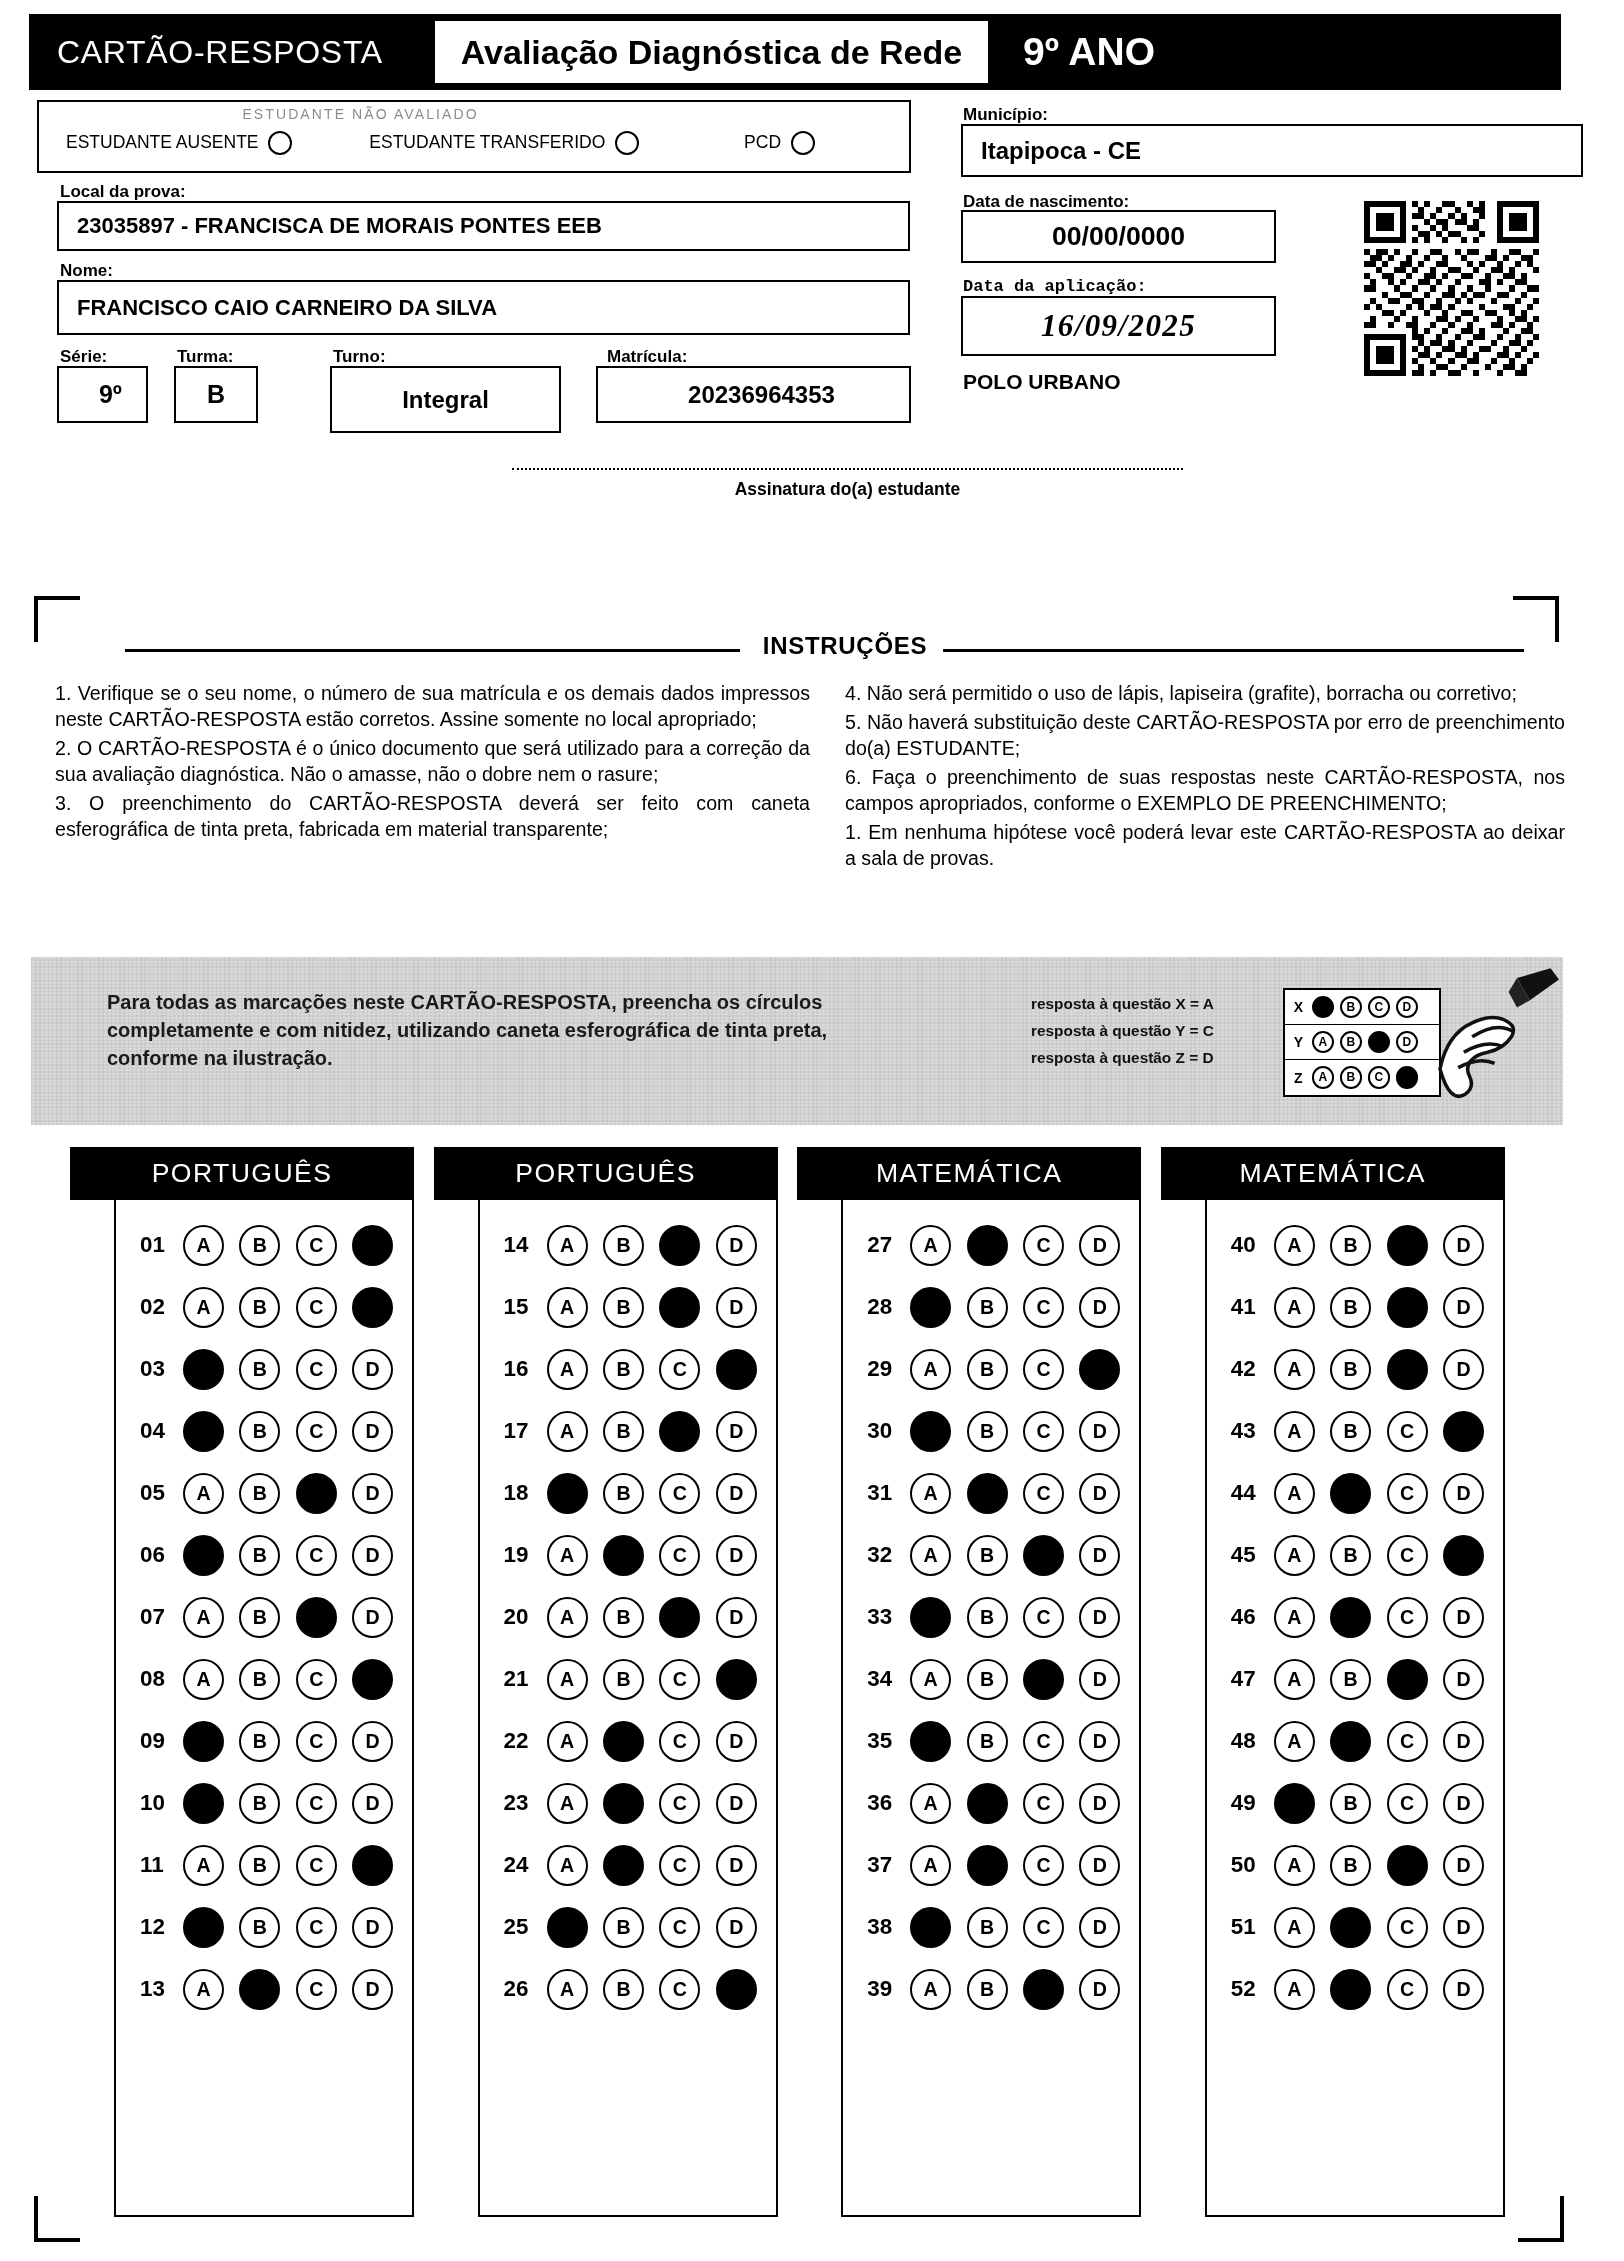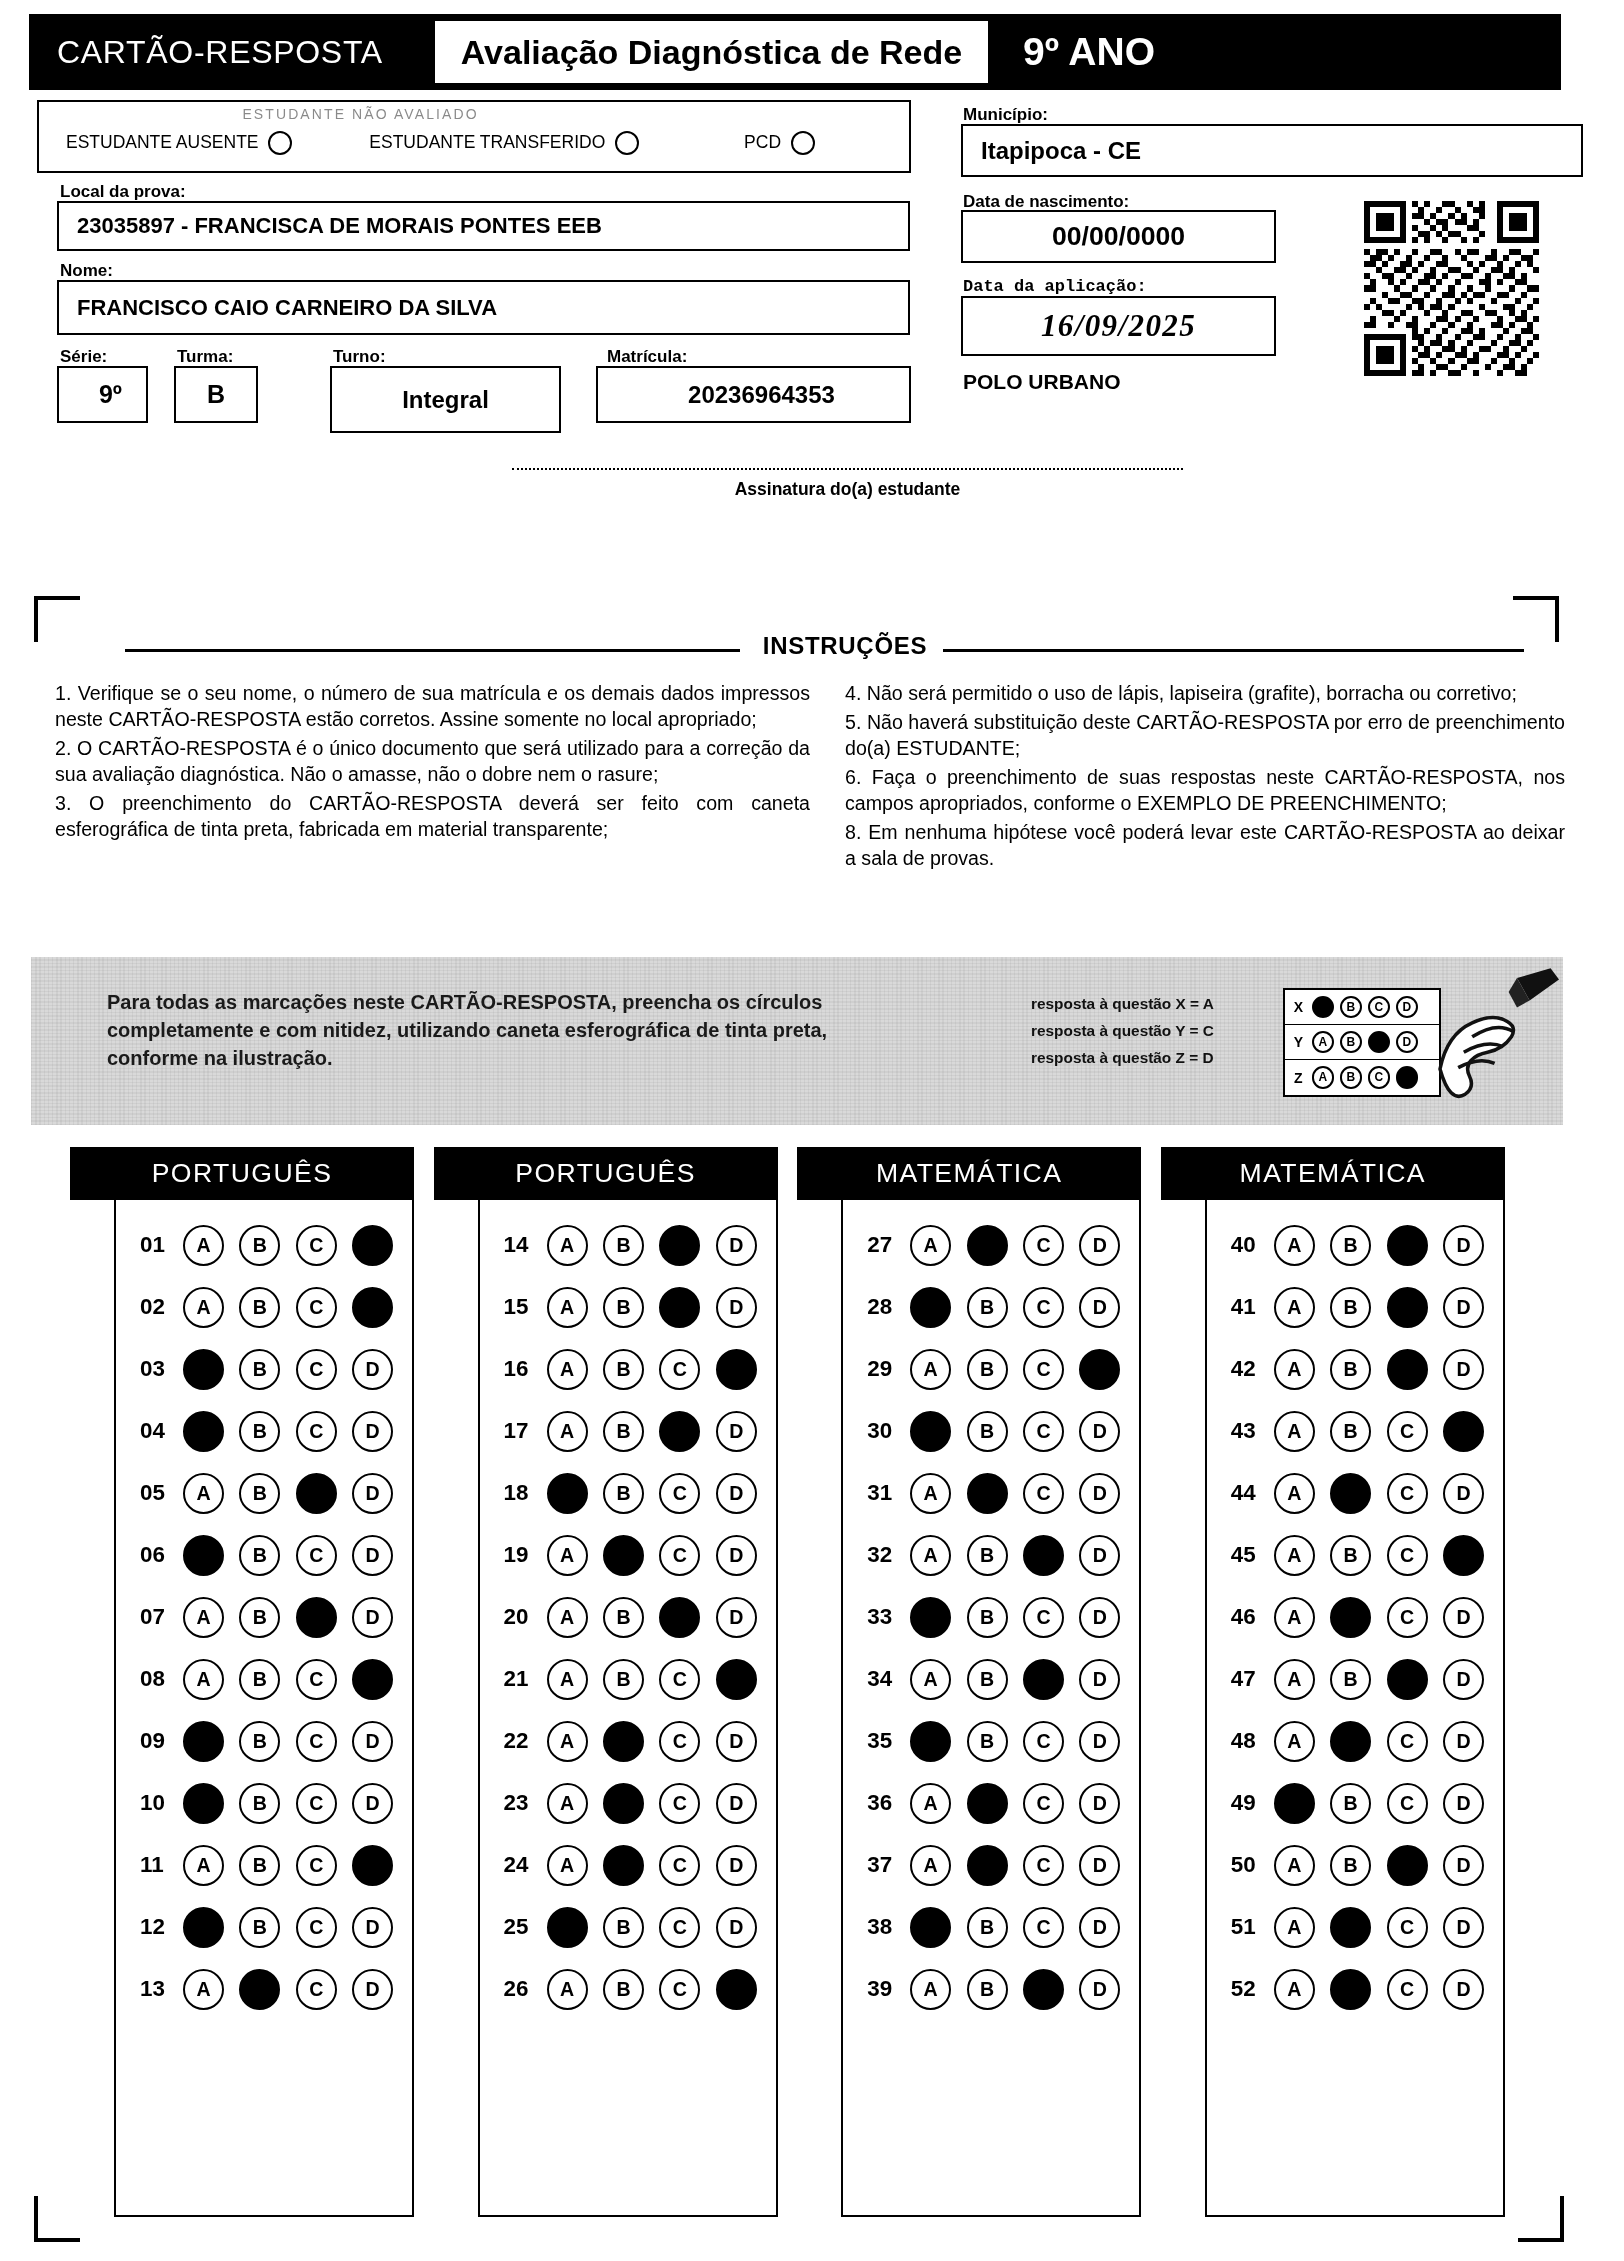--- a/index.html
+++ b/index.html
@@ -668,21 +668,21 @@
 
     <div class="instr-col left">
       <p>1. Verifique se o seu nome, o número de sua matrícula e os demais dados impressos neste CARTÃO-RESPOSTA estão corretos. Assine somente no local apropriado;</p>
       <p>2. O CARTÃO-RESPOSTA é o único documento que será utilizado para a correção da sua avaliação diagnóstica. Não o amasse, não o dobre nem o rasure;</p>
       <p>3. O preenchimento do CARTÃO-RESPOSTA deverá ser feito com caneta esferográfica de tinta preta, fabricada em material transparente;</p>
     </div>
     <div class="instr-col right">
       <p>4. Não será permitido o uso de lápis, lapiseira (grafite), borracha ou corretivo;</p>
       <p>5. Não haverá substituição deste CARTÃO-RESPOSTA por erro de preenchimento do(a) ESTUDANTE;</p>
       <p>6. Faça o preenchimento de suas respostas neste CARTÃO-RESPOSTA, nos campos apropriados, conforme o EXEMPLO DE PREENCHIMENTO;</p>
-      <p>8. Em nenhuma hipótese você poderá levar este CARTÃO-RESPOSTA ao deixar a sala de provas.</p>
+      <p>1. Em nenhuma hipótese você poderá levar este CARTÃO-RESPOSTA ao deixar a sala de provas.</p>
     </div>
   </div>
 
   <div class="example-band">
     <div class="band-noise"></div>
     <div class="band-text">Para todas as marcações neste CARTÃO-RESPOSTA, preencha os círculos completamente e com nitidez, utilizando caneta esferográfica de tinta preta, conforme na ilustração.</div>
     <div class="band-answers">
       <div>resposta à questão X = A</div>
       <div>resposta à questão Y = C</div>
       <div>resposta à questão Z = D</div>

